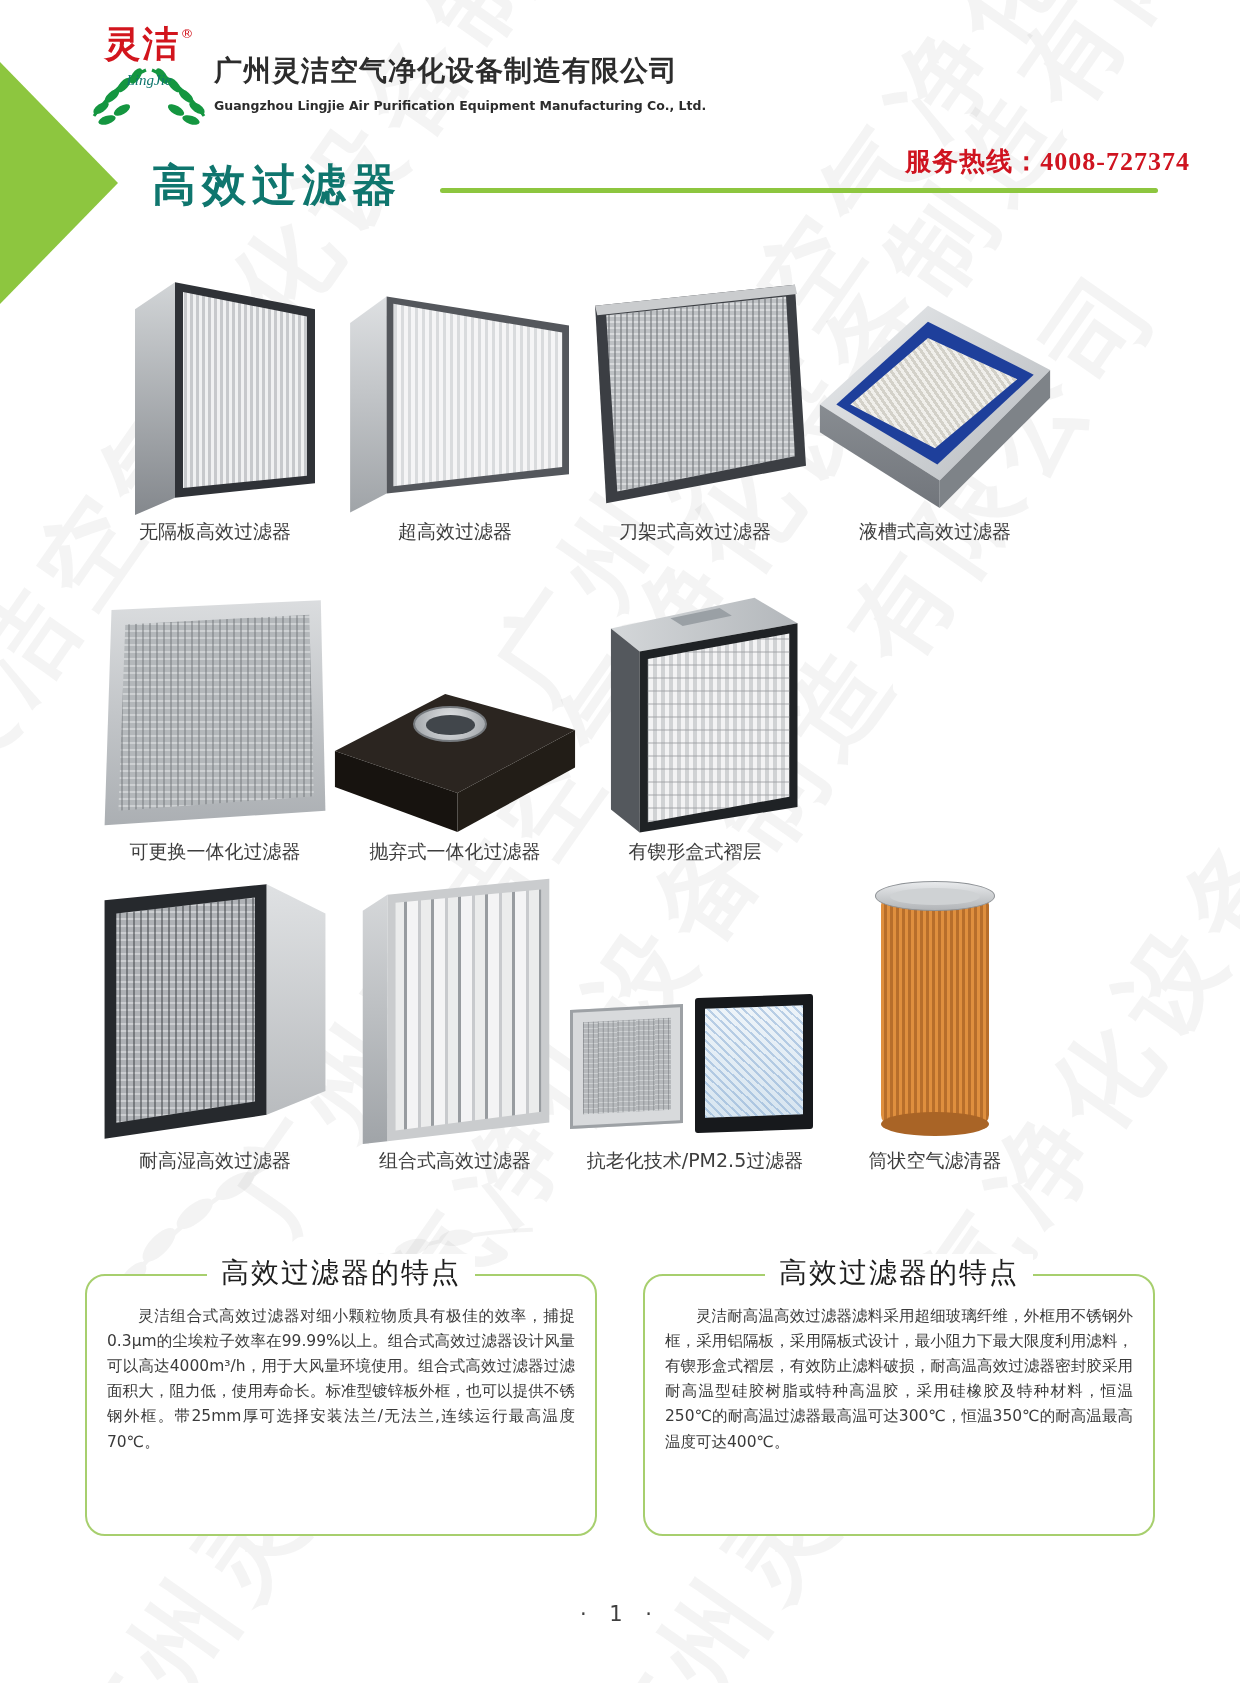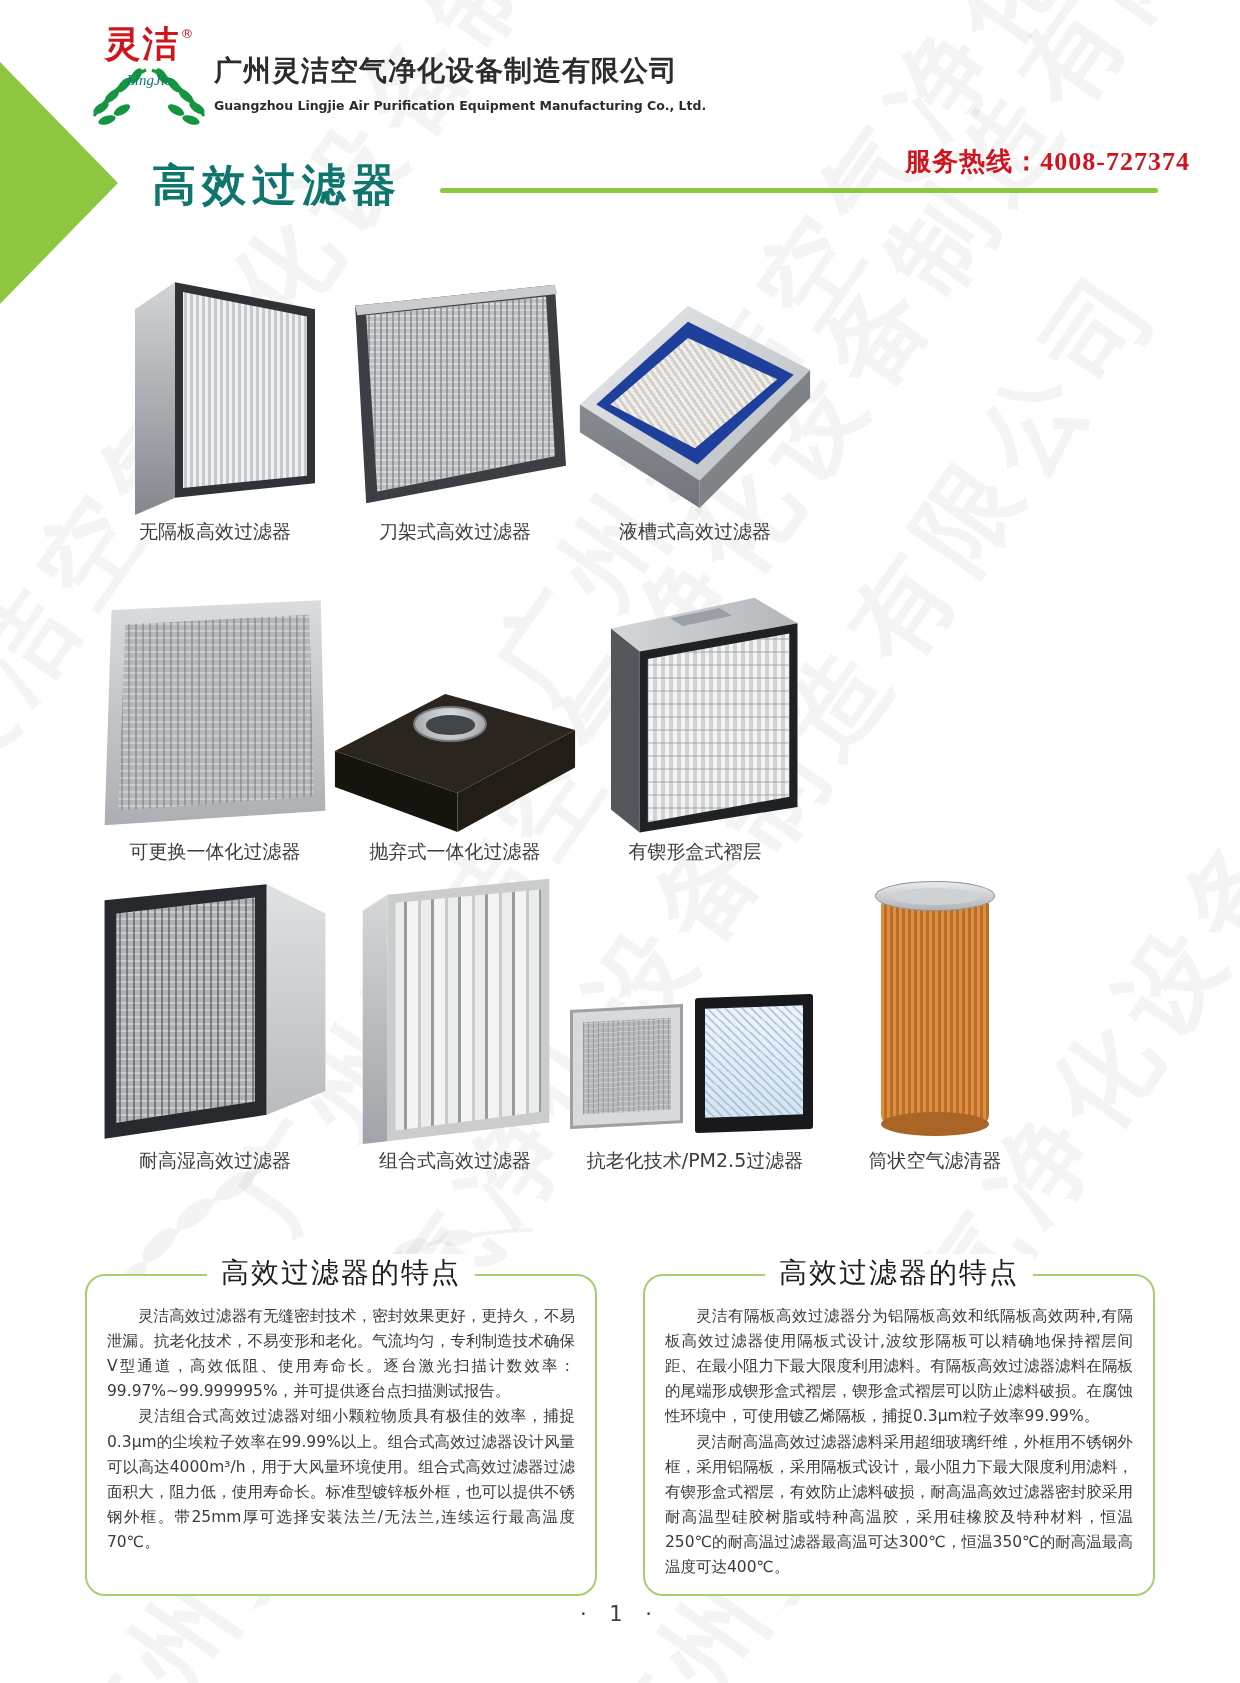--- a/index.html
+++ b/index.html
@@ -123,20 +123,28 @@
 
     <div class="cell">
       <div class="pi" style="width:200px;height:245px">
         <i style="clip-path:polygon(10% 16%,30% 5%,30% 93%,10% 100%);background:linear-gradient(180deg,#d6d9db,#84888d)"></i>
         <i style="clip-path:polygon(30% 5%,100% 16%,100% 87%,30% 93%);background:#2f3237"></i>
         <i style="clip-path:polygon(34% 9%,96% 19%,96% 84%,34% 89%);background:repeating-linear-gradient(90deg,#f0f1f2 0 3px,#c7c9cc 3px 6px)"></i>
       </div>
       <div class="caption">无隔板高效过滤器</div>
     </div>
 
+    <div class="cell">
+      <div class="pi" style="width:228px;height:240px">
+        <i style="clip-path:polygon(4% 20%,20% 9%,20% 91%,4% 99%);background:linear-gradient(180deg,#e4e6e8,#9fa3a7)"></i>
+        <i style="clip-path:polygon(20% 9%,100% 21%,100% 83%,20% 91%);background:#54575c"></i>
+        <i style="clip-path:polygon(23% 12%,97% 24%,97% 80%,23% 88%);background:repeating-linear-gradient(90deg,#f5f5f6 0 4px,#d9dbdd 4px 7px)"></i>
+      </div>
+      <div class="caption">超高效过滤器</div>
+    </div>
 
     <div class="cell">
       <div class="pi" style="width:222px;height:235px">
         <i style="clip-path:polygon(5% 11%,95% 2%,100% 79%,10% 95%);background:#3b3e43"></i>
         <i style="clip-path:polygon(5% 11%,95% 2%,96% 6%,6% 15%);background:#caccce"></i>
         <i style="clip-path:polygon(10% 15%,91% 7%,95% 75%,15% 90%);background:repeating-linear-gradient(90deg,rgba(105,109,113,.5) 0 2px,transparent 2px 6px),repeating-linear-gradient(0deg,#d8dadc 0 2px,#bec1c4 2px 6px)"></i>
       </div>
       <div class="caption">刀架式高效过滤器</div>
     </div>
 
@@ -223,25 +231,23 @@
         <i style="left:10%;top:2%;width:80%;height:11%;border-radius:50%;background:linear-gradient(180deg,#e8eaec,#b2b5b8);border:1px solid #8f9397;box-sizing:border-box"></i>
         <i style="left:20%;top:4.5%;width:60%;height:6.5%;border-radius:50%;background:#cfd2d4"></i>
       </div>
       <div class="caption">筒状空气滤清器</div>
     </div>
   </div>
 
   <div class="features">
     <div class="fbox">
       <div class="fbox-title">高效过滤器的特点</div>
-      <p>灵洁高效过滤器有无缝密封技术，密封效果更好，更持久，不易泄漏。抗老化技术，不易变形和老化。气流均匀，专利制造技术确保V型通道，高效低阻、使用寿命长。逐台激光扫描计数效率：99.97%~99.999995%，并可提供逐台点扫描测试报告。</p>
       <p>灵洁组合式高效过滤器对细小颗粒物质具有极佳的效率，捕捉0.3μm的尘埃粒子效率在99.99%以上。组合式高效过滤器设计风量可以高达4000m³/h，用于大风量环境使用。组合式高效过滤器过滤面积大，阻力低，使用寿命长。标准型镀锌板外框，也可以提供不锈钢外框。带25mm厚可选择安装法兰/无法兰,连续运行最高温度70℃。</p>
     </div>
     <div class="fbox">
       <div class="fbox-title">高效过滤器的特点</div>
-      <p>灵洁有隔板高效过滤器分为铝隔板高效和纸隔板高效两种,有隔板高效过滤器使用隔板式设计,波纹形隔板可以精确地保持褶层间距、在最小阻力下最大限度利用滤料。有隔板高效过滤器滤料在隔板的尾端形成锲形盒式褶层，锲形盒式褶层可以防止滤料破损。在腐蚀性环境中，可使用镀乙烯隔板，捕捉0.3μm粒子效率99.99%。</p>
       <p>灵洁耐高温高效过滤器滤料采用超细玻璃纤维，外框用不锈钢外框，采用铝隔板，采用隔板式设计，最小阻力下最大限度利用滤料，有锲形盒式褶层，有效防止滤料破损，耐高温高效过滤器密封胶采用耐高温型硅胶树脂或特种高温胶，采用硅橡胶及特种材料，恒温250℃的耐高温过滤器最高温可达300℃，恒温350℃的耐高温最高温度可达400℃。</p>
     </div>
   </div>
 
   <div class="page-num">· 1 ·</div>
 
 </div>
 
 </body></html>

